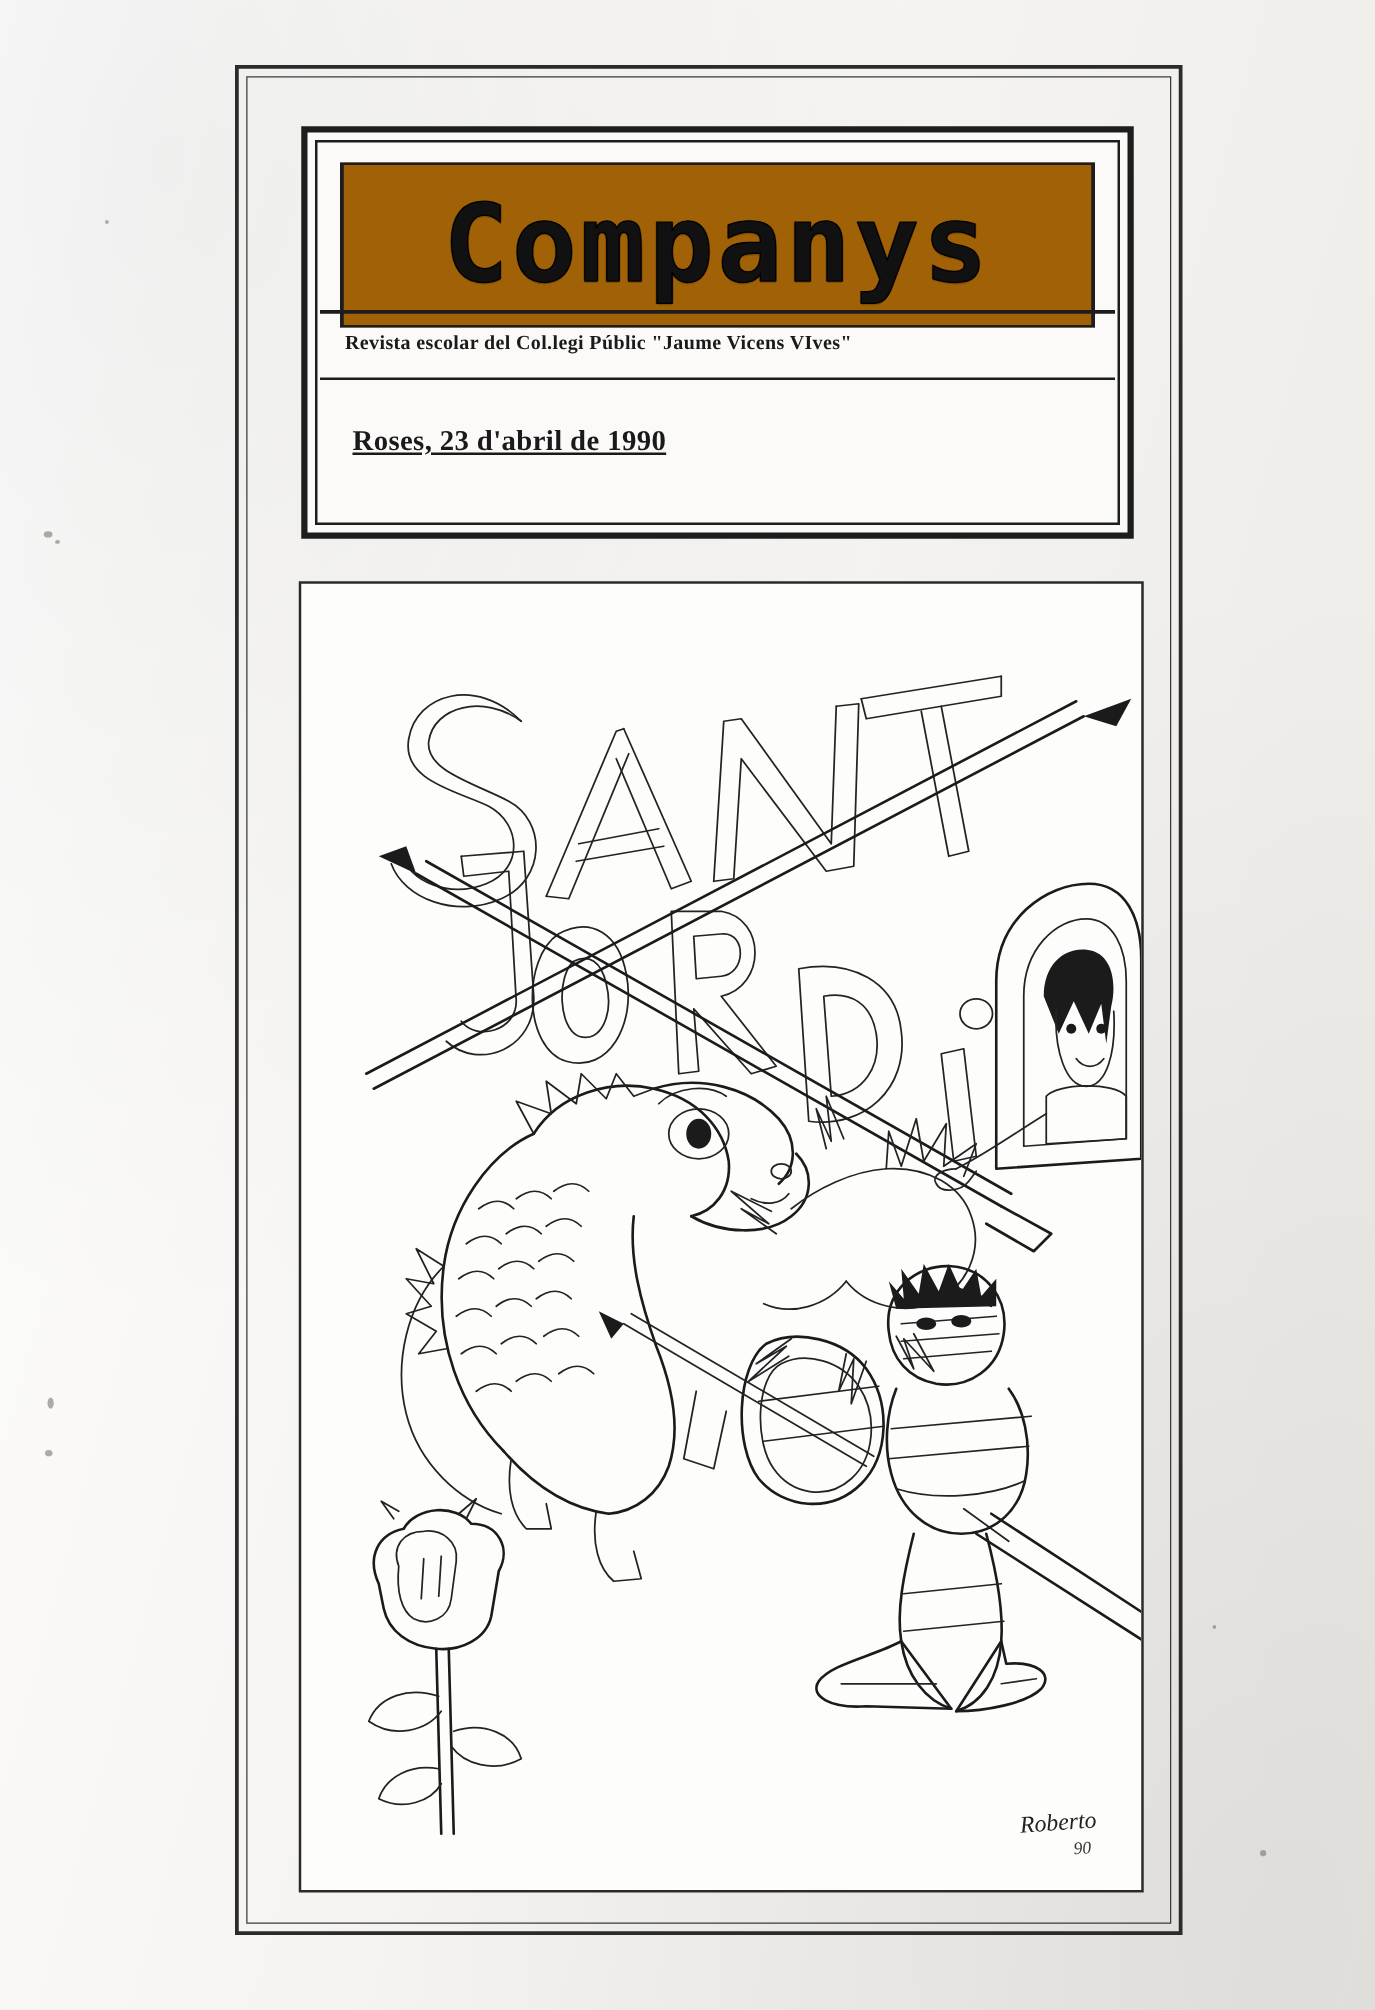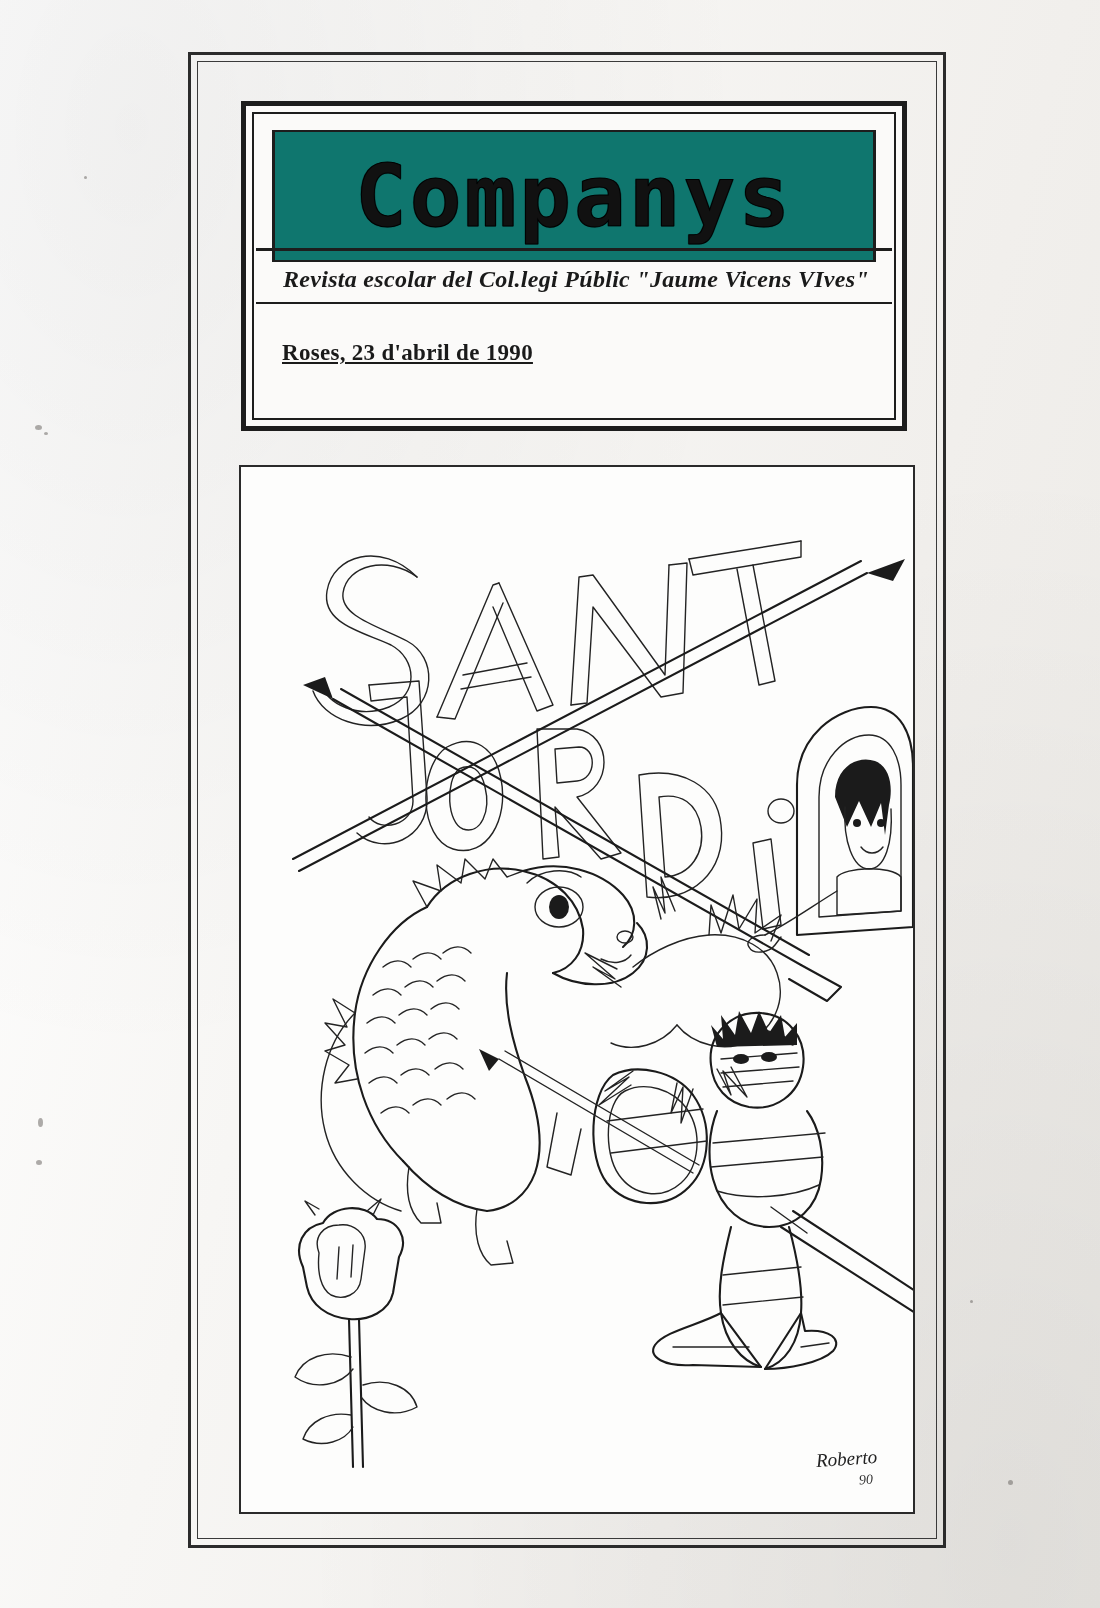--- a/index.html
+++ b/index.html
@@ -70,21 +70,21 @@
     padding: 14px 16px 0 16px;
   }
   
   #title-block {
     position: relative;
     height: 128px;
     border: 2px solid #1d1d1d;
     border-left: 3px solid #1d1d1d;
     border-right: 3px solid #1d1d1d;
     margin: 2px 2px 0 2px;
-    background: #0f766e;
+    background: #a16207;
     overflow: hidden;
   }
   #title-text {
     position: absolute;
     left: 0;
     right: 0;
     top: 4px;
     text-align: center;
     font-family: "DejaVu Sans Mono", monospace;
     font-weight: bold;
@@ -108,25 +108,24 @@
     top: 134px;
     height: 0;
     border-top: 3px solid #1d1d1d;
   }
   #subtitle {
     position: absolute;
     left: 22px;
     right: 18px;
     top: 152px;
     font-family: "Liberation Serif", serif;
-    font-style: italic;
     font-weight: bold;
-    font-size: 24px;
+    font-size: 16px;
     color: #1a1a1a;
-    text-align: center;
+    text-align: left;
     letter-spacing: .3px;
   }
   #subtitle-rule {
     position: absolute;
     left: 2px;
     right: 2px;
     top: 188px;
     height: 0;
     border-top: 2px solid #1d1d1d;
   }

